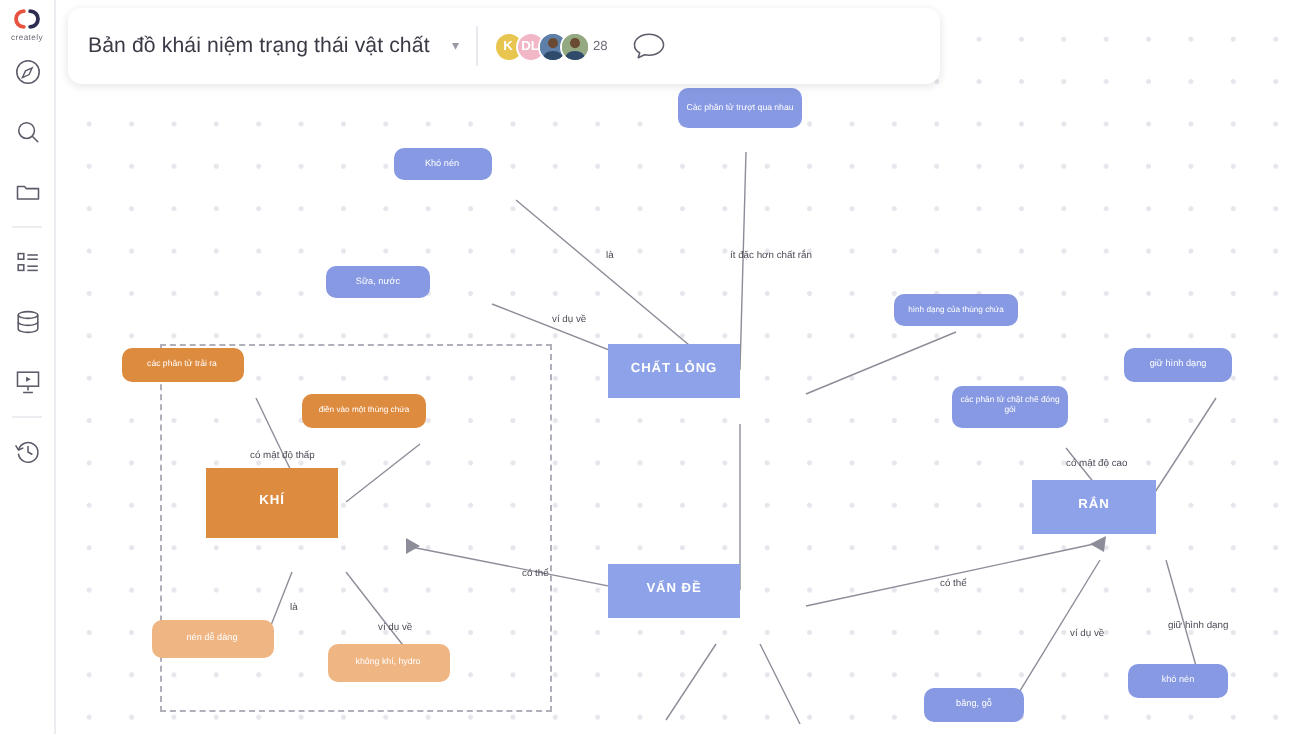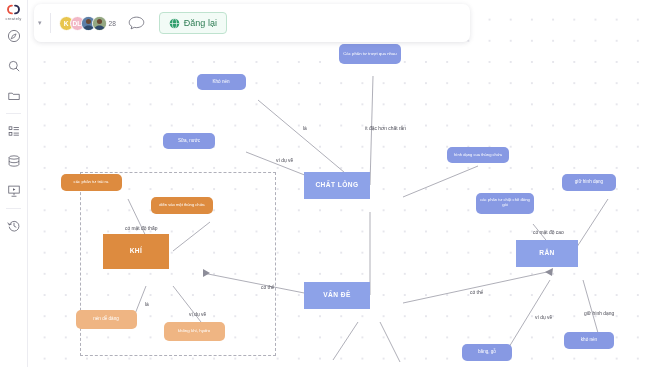--- a/index.html
+++ b/index.html
@@ -215,20 +215,21 @@
     <div class="side-icon">
       <svg width="14" height="14" viewBox="0 0 20 20">
           <path d="M3.4 8.2A7 7 0 1 1 3.2 11.6" stroke="#5a5a68" stroke-width="1.1" fill="none" stroke-linecap="round"></path>
           <polyline points="1.4,5.6 3.2,8.6 6.3,7.2" stroke="#5a5a68" stroke-width="1.1" fill="none" stroke-linecap="round" stroke-linejoin="round"></polyline>
           <polyline points="10,6 10,10 12.8,11.6" stroke="#5a5a68" stroke-width="1.1" fill="none" stroke-linecap="round"></polyline>
         </svg>
     </div>
   </div>
 
   <div id="topbar">
+    <div id="doc-title">Bản đồ khái niệm trạng thái vật chất</div>
     <div id="title-caret">▾</div>
     <div class="tb-div"></div>
     <div id="avatars">
         <div class="av" style="background: rgb(232, 197, 78);">K</div>
         <div class="av" style="background: rgb(242, 183, 198);">DL</div>
         <div class="av" style="background: rgb(93, 127, 168);">
           <svg width="15" height="15" viewBox="0 0 16 16">
             <rect width="16" height="16" fill="#5d7fa8"></rect>
             <circle cx="8" cy="5.6" r="3.1" fill="#6b4a33"></circle>
             <path d="M1.6 16c0-3.6 2.9-5.6 6.4-5.6s6.4 2 6.4 5.6z" fill="#2f4a6b"></path>
@@ -241,25 +242,15 @@
             <path d="M1.6 16c0-3.6 2.9-5.6 6.4-5.6s6.4 2 6.4 5.6z" fill="#2f4a6b"></path>
           </svg>
         </div>
         <div class="av-count">28</div>
       </div>
     <div id="chat-icon">
       <svg width="17" height="14" viewBox="0 0 22 18">
           <path d="M11 1.4c5.2 0 9.4 3 9.4 6.8S16.2 15 11 15c-1 0-2-.1-2.9-.3L4 16.6l1-3.1C2.5 12.2 1.6 10.2 1.6 8.2 1.6 4.4 5.8 1.4 11 1.4z" stroke="#5d5d6b" stroke-width="1" fill="none" stroke-linejoin="round"></path>
         </svg>
     </div>
-    <div id="publish-btn">
-      <span style="display:flex;">
-        <svg width="11" height="11" viewBox="0 0 16 16">
-            <circle cx="8" cy="8" r="7" fill="#2e9e6b"></circle>
-            <ellipse cx="8" cy="8" rx="3" ry="7" stroke="#ffffff" stroke-width="0.9" fill="none"></ellipse>
-            <line x1="1" y1="8" x2="15" y2="8" stroke="#ffffff" stroke-width="0.9"></line>
-          </svg>
-      </span>
-      <span id="publish-label">Đăng lại</span>
-    </div>
   </div>
 
 </div>
 
 </body></html>

